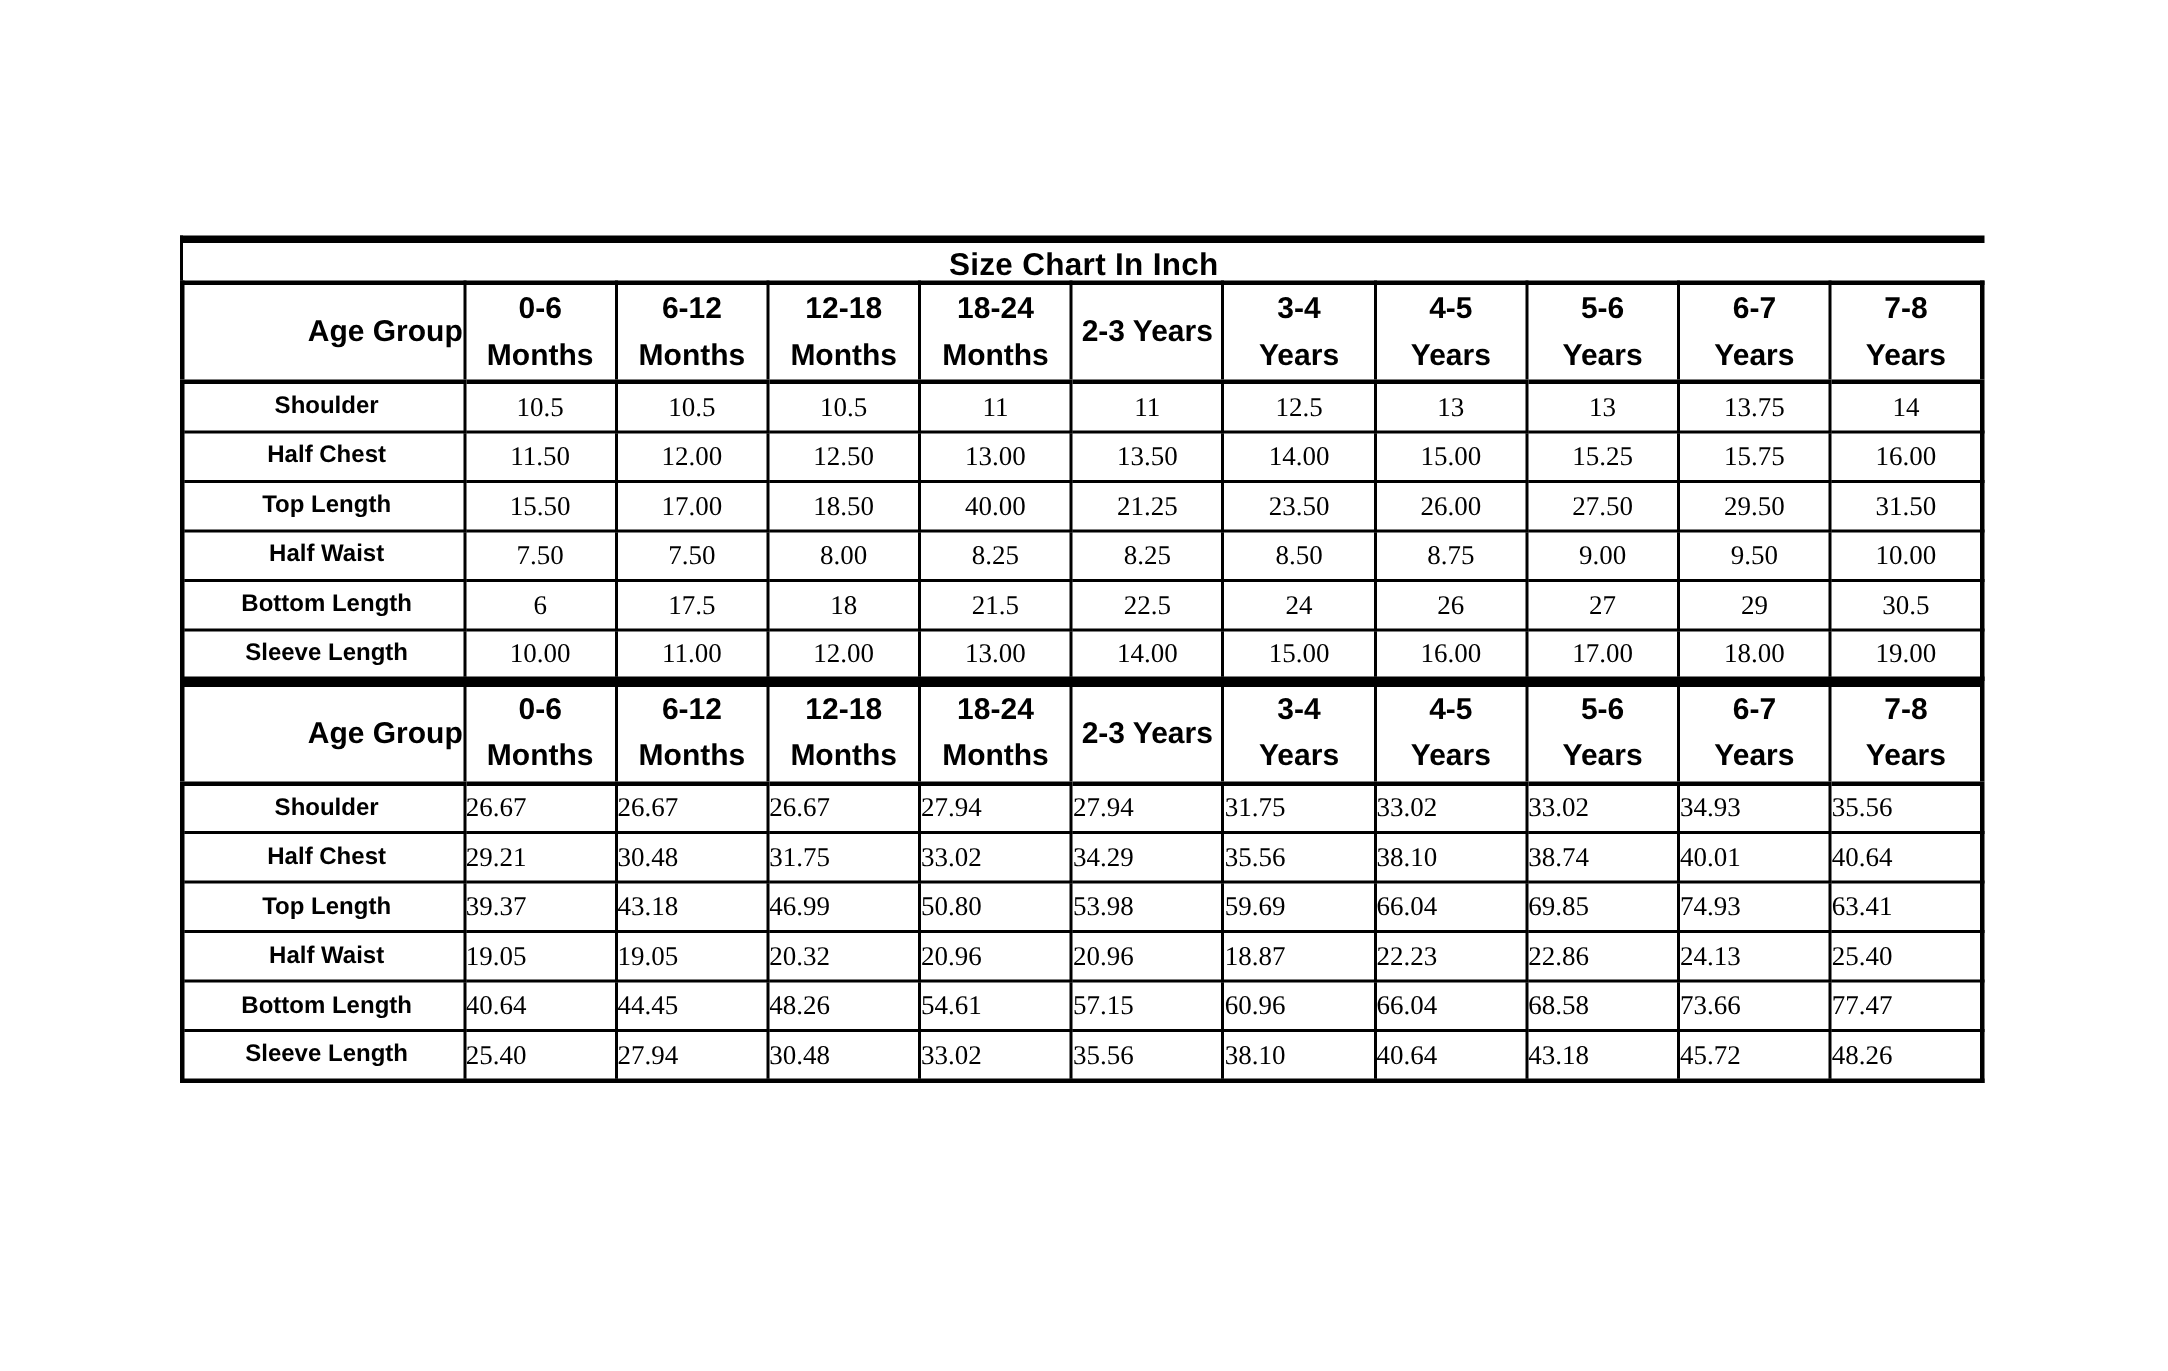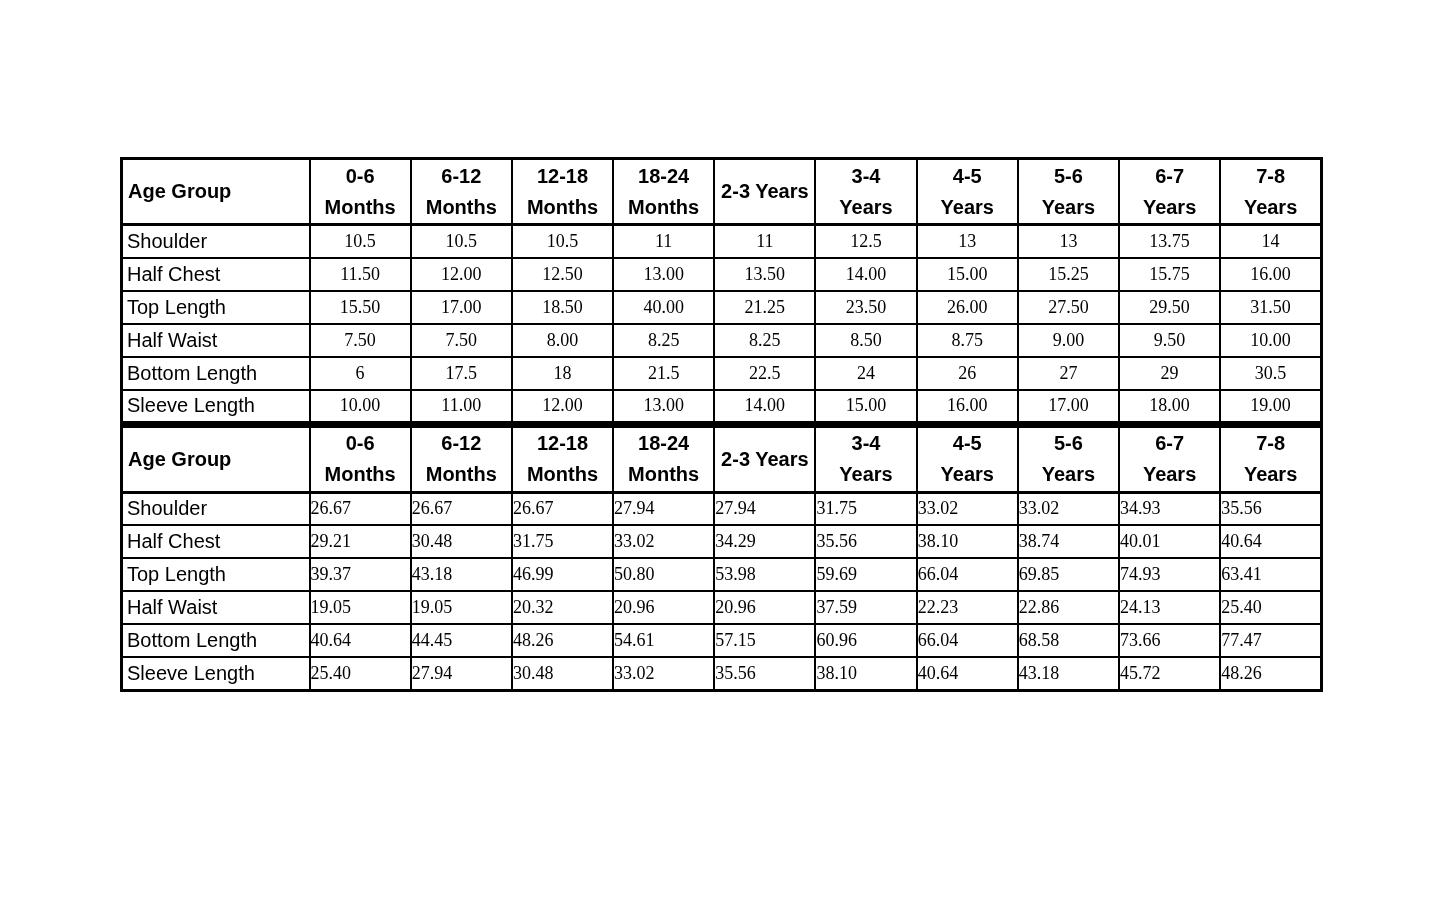--- a/index.html
+++ b/index.html
@@ -40,48 +40,49 @@
   table.size-table thead th {
     height: 66px;
     font-size: 20px;
     font-weight: bold;
     text-align: center;
     vertical-align: middle;
     line-height: 31px;
     border-bottom: 3px solid #000;
   }
   table.size-table thead th.corner {
-    text-align: left;
+    text-align: right;
     padding-left: 5px;
     width: 188px;
   }
   table.size-table tbody tr { height: 33px; }
   table.size-table tbody th.row-label {
-    text-align: left;
+    text-align: center;
     padding-left: 4px;
-    font-size: 20px;
-    font-weight: normal;
+    font-size: 16px;
+    font-weight: bold;
     vertical-align: middle;
     white-space: nowrap;
   }
   table.size-table td.val {
     font-family: "Liberation Serif", serif;
     font-size: 18px;
     vertical-align: middle;
     white-space: nowrap;
   }
   table.size-table td.val.center { text-align: center; font-family: Liberation Serif, serif; }
   table.size-table td.val.right  { text-align: left; padding-right: 3px; }
 </style>
 </head>
 <body>
 
 <div class="sheet">
 
   <section>
+    <div class="title-band inch-band">Size Chart In Inch</div>
     <table class="size-table inch-table">
       <thead>
         <tr>
           <th class="corner">Age Group</th>
         <th>0-6<br>Months</th>
             <th>6-12<br>Months</th>
             <th>12-18<br>Months</th>
             <th>18-24<br>Months</th>
             <th>2-3 Years</th>
             <th>3-4<br>Years</th>
@@ -231,21 +232,21 @@
             <td class="val right">74.93</td>
             <td class="val right">63.41</td>
           </tr>
           <tr>
             <th class="row-label">Half Waist</th>
             <td class="val right">19.05</td>
             <td class="val right">19.05</td>
             <td class="val right">20.32</td>
             <td class="val right">20.96</td>
             <td class="val right">20.96</td>
-            <td class="val right">37.59</td>
+            <td class="val right">18.87</td>
             <td class="val right">22.23</td>
             <td class="val right">22.86</td>
             <td class="val right">24.13</td>
             <td class="val right">25.40</td>
           </tr>
           <tr>
             <th class="row-label">Bottom Length</th>
             <td class="val right">40.64</td>
             <td class="val right">44.45</td>
             <td class="val right">48.26</td>

